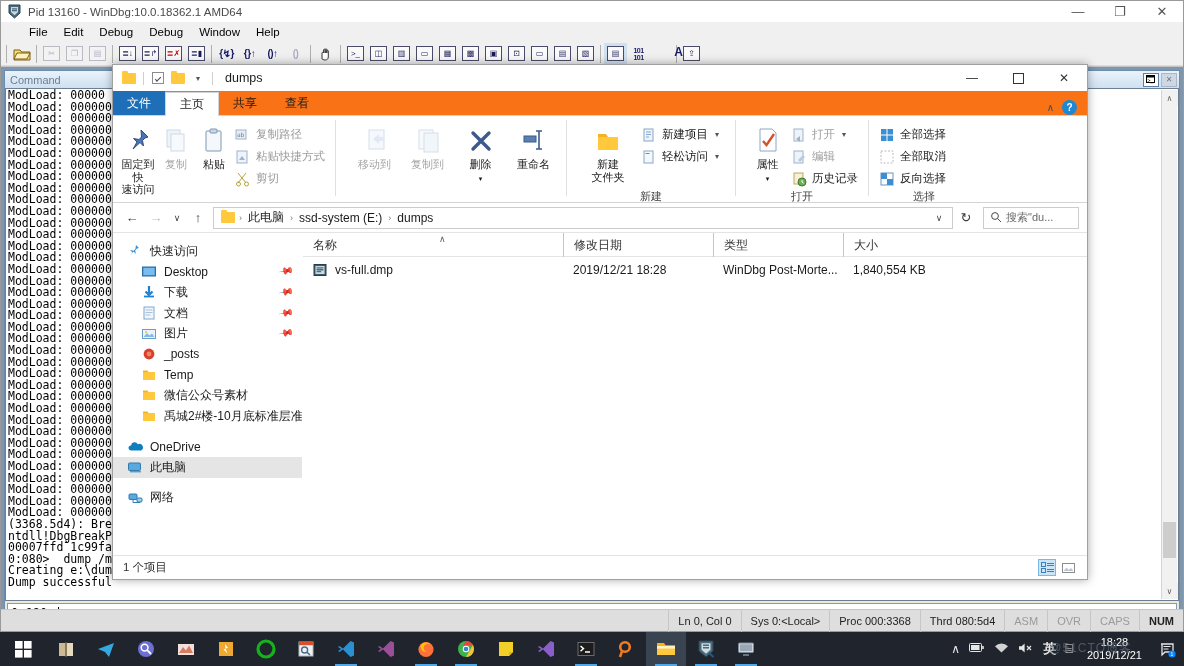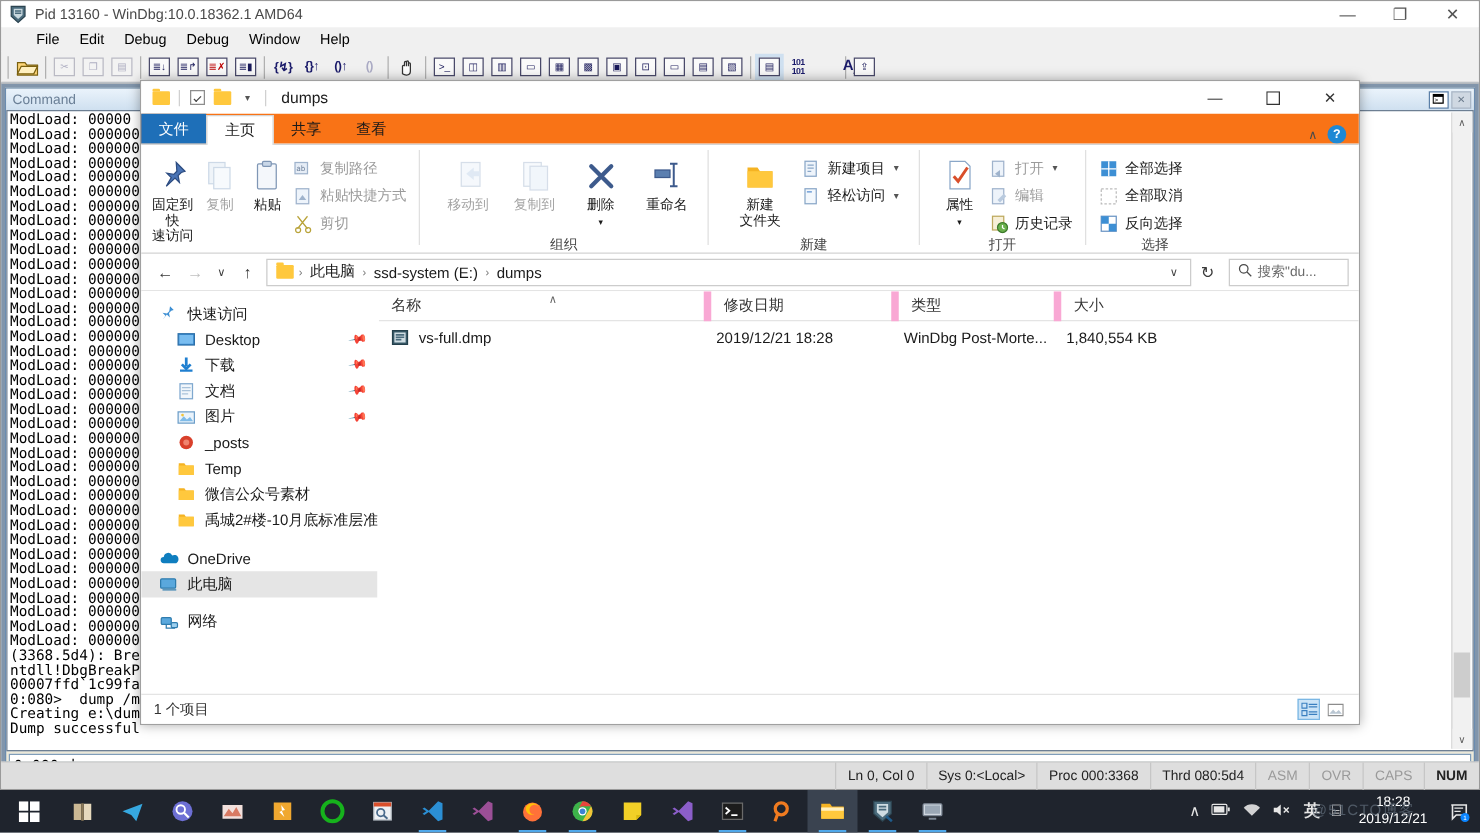--- a/index.html
+++ b/index.html
@@ -226,26 +226,26 @@
   .nav-item.sel { background:#e5e5e5; }
   .nav-label { font-size:12px; color:#1a1a1a; white-space:nowrap; }
   .pin {
     margin-left:auto; margin-right:10px; font-size:10px; color:#9a9a9a;
     transform:rotate(35deg);
   }
   .nav-gap { height:10px; }
 
   .ex-list { flex:1 1 auto; display:flex; flex-direction:column; overflow:hidden; }
   .col-head {
-    height:24px; display:flex; align-items:center; border-bottom:1px solid #e4e4e4;
+    height:24px; display:flex; align-items:flex-start; border-bottom:1px solid #e4e4e4;
     position:relative;
   }
   .col-cell {
     font-size:12px; color:#333; padding-left:10px; height:24px; display:flex; align-items:center;
-    border-left:6px solid #f9a8d4; position:relative;
+    border-left:1px solid #f9a8d4; position:relative;
   }
   .col-cell:first-child{ border-left:none; }
   .sort-caret { position:absolute; left:136px; top:1px; font-size:9px; color:#666; }
   .file-row { height:26px; display:flex; align-items:center; }
   .fr-cell { font-size:12px; color:#1a1a1a; padding-left:10px; display:flex; align-items:center; gap:7px;
     white-space:nowrap; overflow:hidden;}
   .dmp-ico { width:15px;height:15px;position:relative;flex:0 0 auto; }
 
   .ex-status {
     height:24px; flex:0 0 auto; border-top:1px solid #e4e4e4; display:flex; align-items:center;
@@ -626,21 +626,20 @@
         <div class="rb-big">
           <span class="bi">
             <svg width="28" height="28" viewBox="0 0 28 28">
                 <rect x="4" y="9" width="12" height="6" fill="#5b7fb0" stroke="#3d5a8c"></rect>
                 <path d="M19 4v18M16 4h6M16 22h6" stroke="#3d5a8c" stroke-width="1.6" fill="none"></path>
               </svg>
           </span>
           <span class="bl">重命名</span>
         </div>
       </div>
-      <div class="rb-group-label">组织</div>
     </div>
     <div class="rb-divider"></div>
 
     <div class="rb-group" style="width:168px;">
       <div class="rb-group-body" style="padding-left:10px;">
         <div class="rb-big wide">
           <span class="bi">
             <svg width="28" height="28" viewBox="0 0 28 28">
                 <path d="M4 7h8l2 3h10v13H4z" fill="#f5b323"></path>
                 <path d="M4 10h20v13H4z" fill="#ffc83d"></path>

